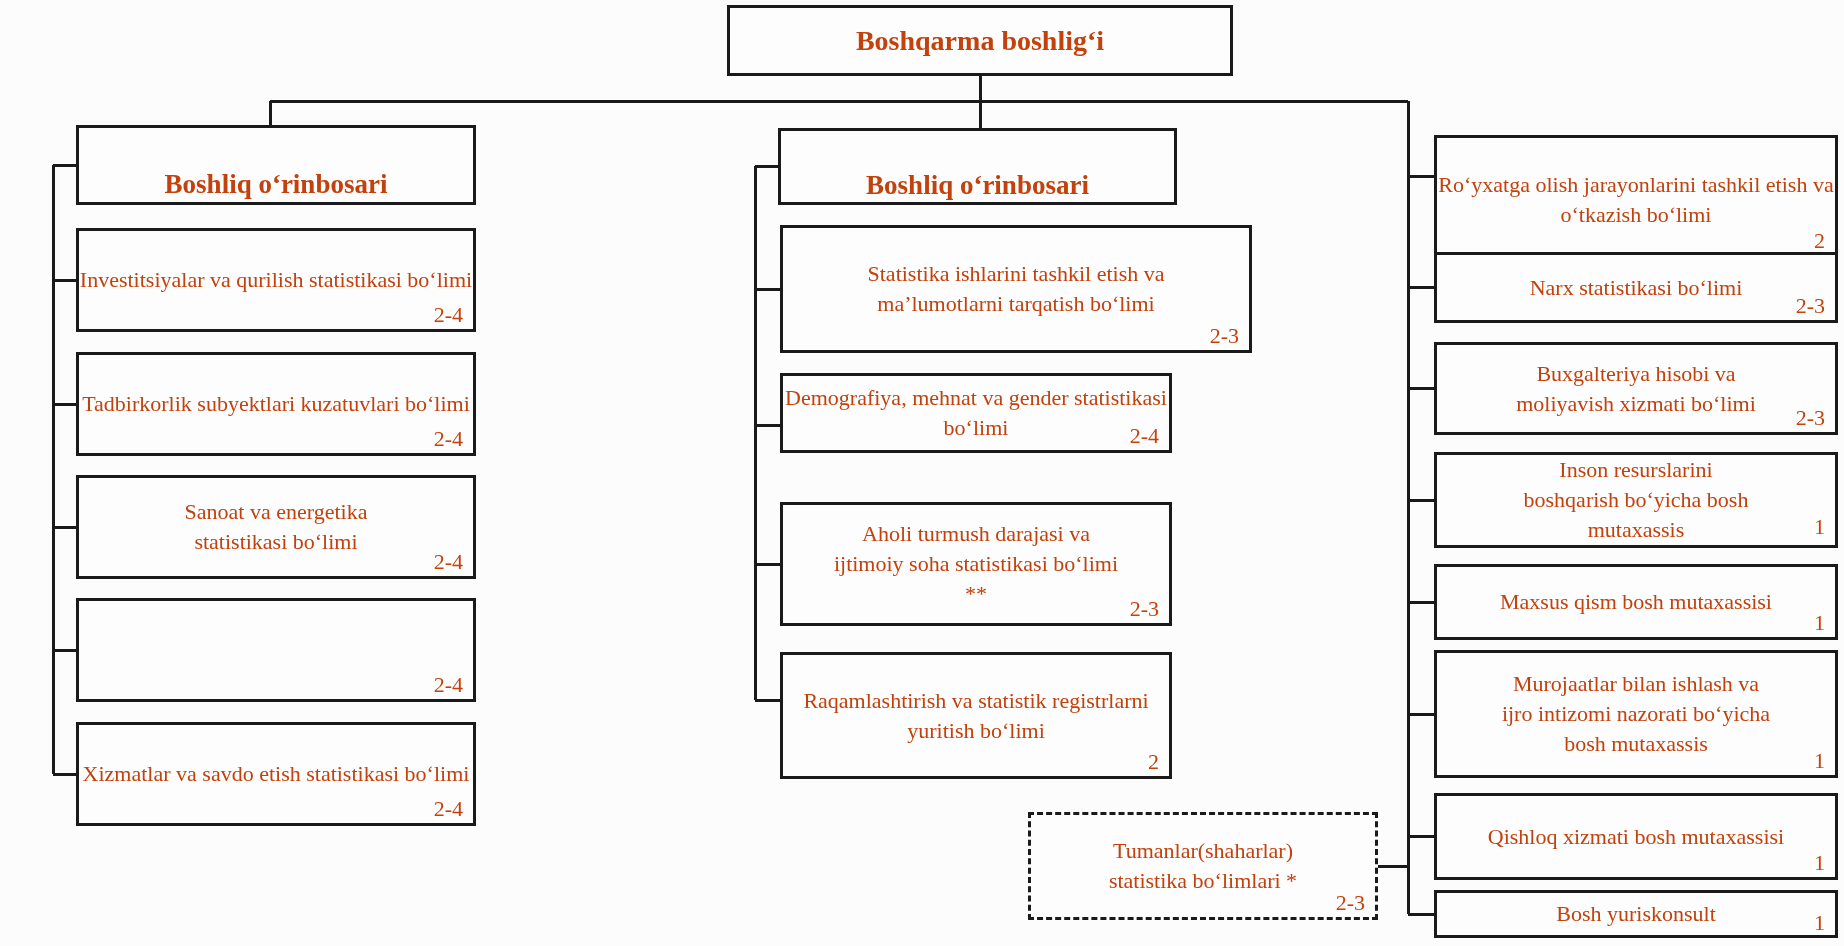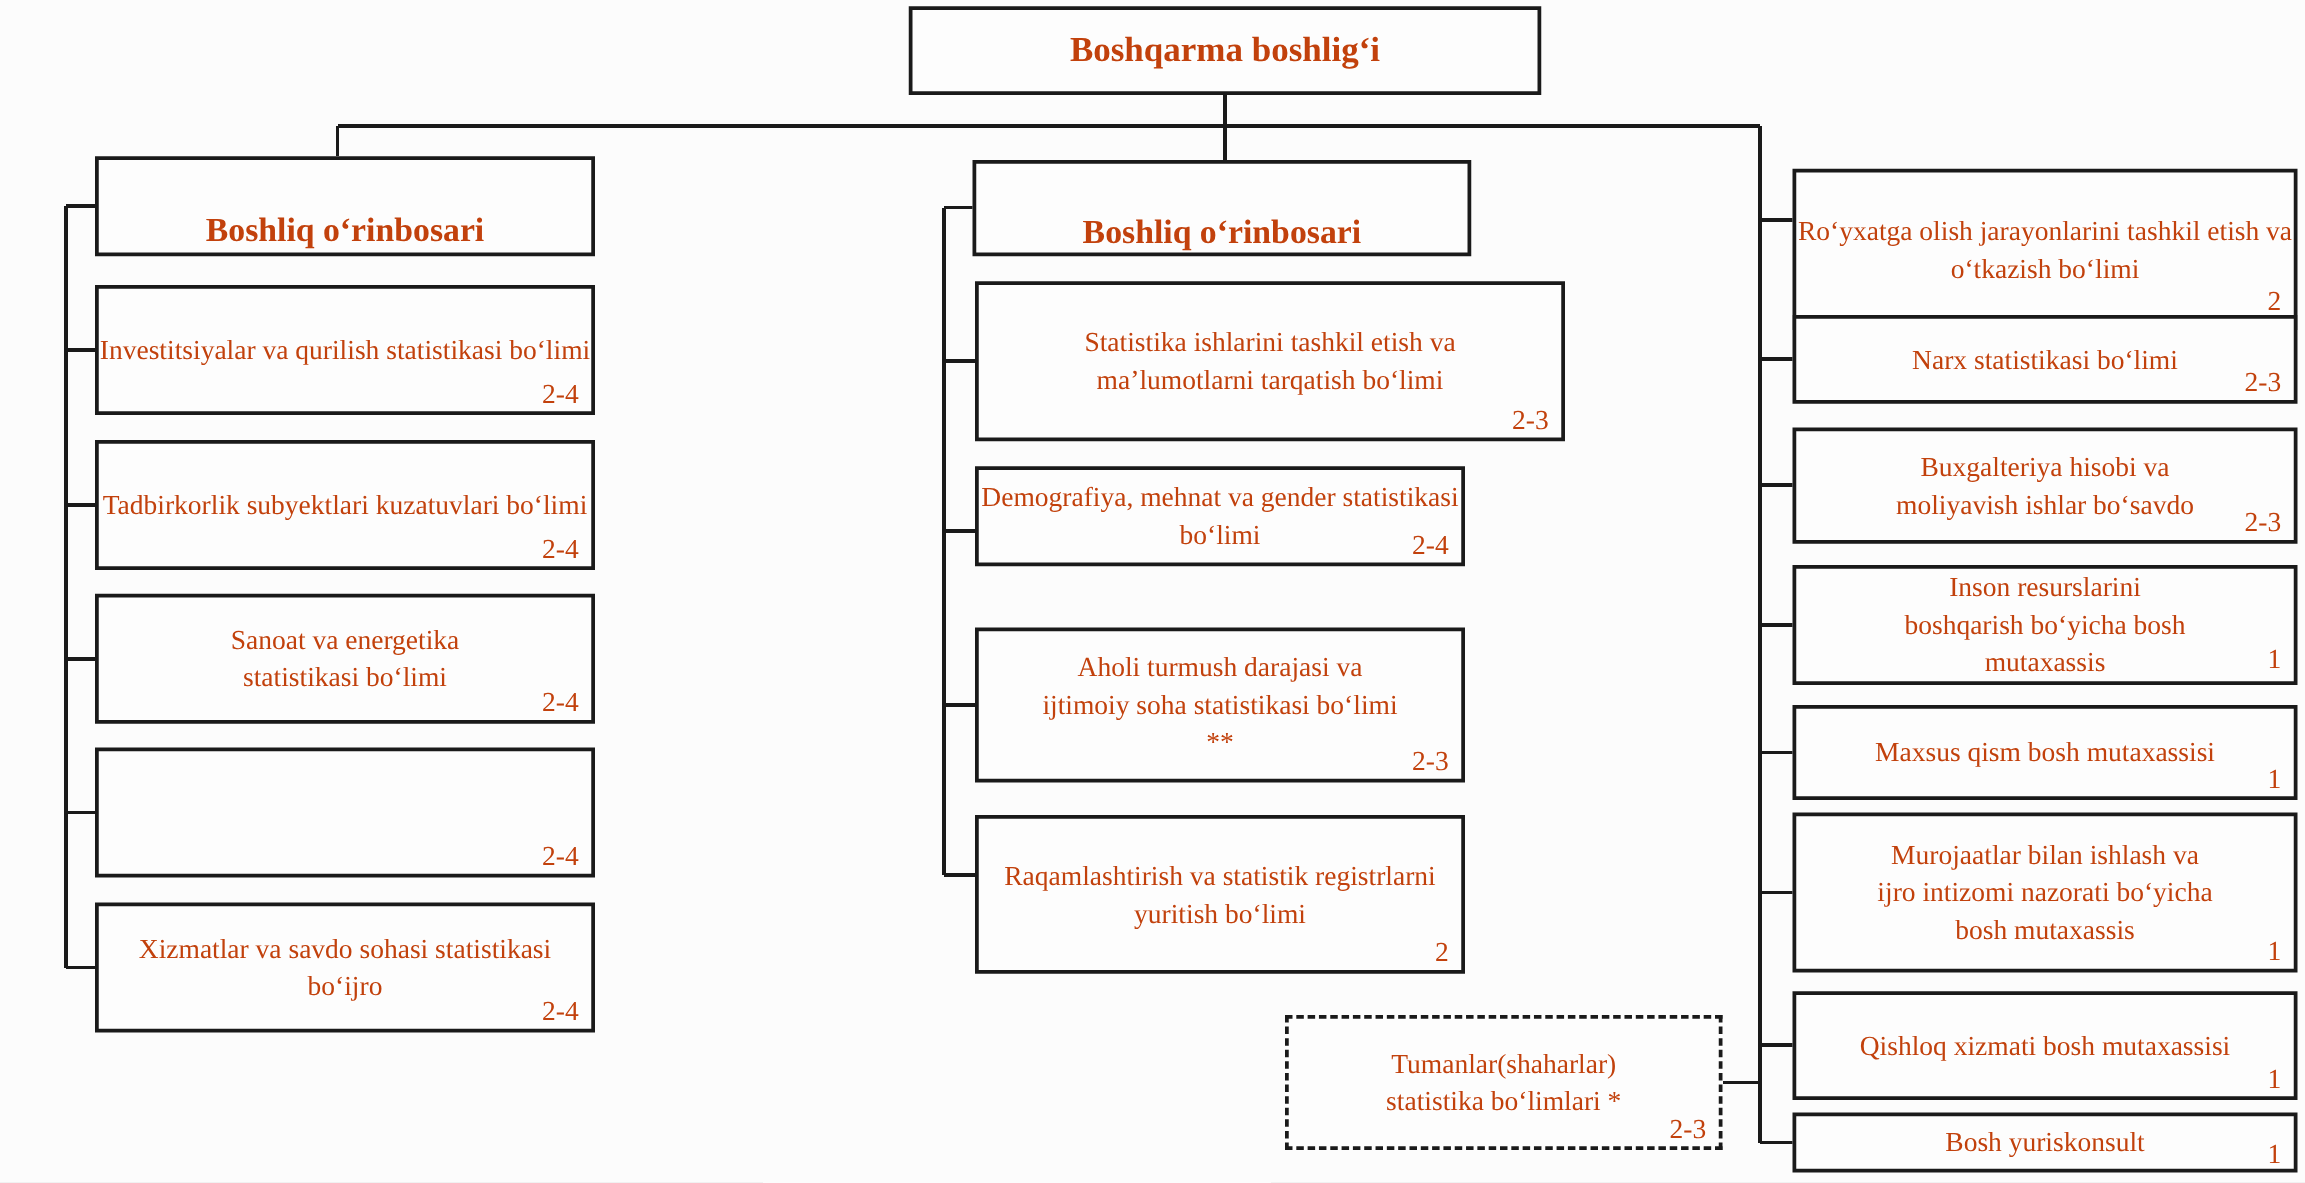--- a/index.html
+++ b/index.html
@@ -98,21 +98,21 @@
     <span class="cnt">2-4</span>
   </div>
   <div class="node" style="left:76px;top:475px;width:400px;height:104px">
     <span class="lbl w240">Sanoat va energetika statistikasi bo‘limi</span>
     <span class="cnt">2-4</span>
   </div>
   <div class="node" style="left:76px;top:598px;width:400px;height:104px">
     <span class="cnt">2-4</span>
   </div>
   <div class="node" style="left:76px;top:722px;width:400px;height:104px">
-    <span class="lbl">Xizmatlar va savdo sohasi statistikasi bo‘ijro</span>
+    <span class="lbl">Xizmatlar va savdo etish statistikasi bo‘limi</span>
     <span class="cnt">2-4</span>
   </div>
 
   <div class="node hdr" style="left:778px;top:128px;width:399px;height:77px">
     <span class="lbl">Boshliq o‘rinbosari</span>
   </div>
   <div class="node" style="left:780px;top:225px;width:472px;height:128px">
     <span class="lbl w300">Statistika ishlarini tashkil etish va ma’lumotlarni tarqatish bo‘limi</span>
     <span class="cnt">2-3</span>
   </div>
@@ -136,21 +136,21 @@
 
   <div class="node" style="left:1434px;top:135px;width:404px;height:129px">
     <span class="lbl">Ro‘yxatga olish jarayonlarini tashkil etish va o‘tkazish bo‘limi</span>
     <span class="cnt" style="bottom:8px">2</span>
   </div>
   <div class="node" style="left:1434px;top:252px;width:404px;height:71px">
     <span class="lbl">Narx statistikasi bo‘limi</span>
     <span class="cnt">2-3</span>
   </div>
   <div class="node" style="left:1434px;top:342px;width:404px;height:93px">
-    <span class="lbl w270">Buxgalteriya hisobi va moliyavish ishlar bo‘savdo</span>
+    <span class="lbl w270">Buxgalteriya hisobi va moliyavish xizmati bo‘limi</span>
     <span class="cnt">2-3</span>
   </div>
   <div class="node" style="left:1434px;top:452px;width:404px;height:96px">
     <span class="lbl w230">Inson resurslarini boshqarish bo‘yicha bosh mutaxassis</span>
     <span class="cnt" style="bottom:6px">1</span>
   </div>
   <div class="node" style="left:1434px;top:564px;width:404px;height:76px">
     <span class="lbl">Maxsus qism bosh mutaxassisi</span>
     <span class="cnt">1</span>
   </div>

